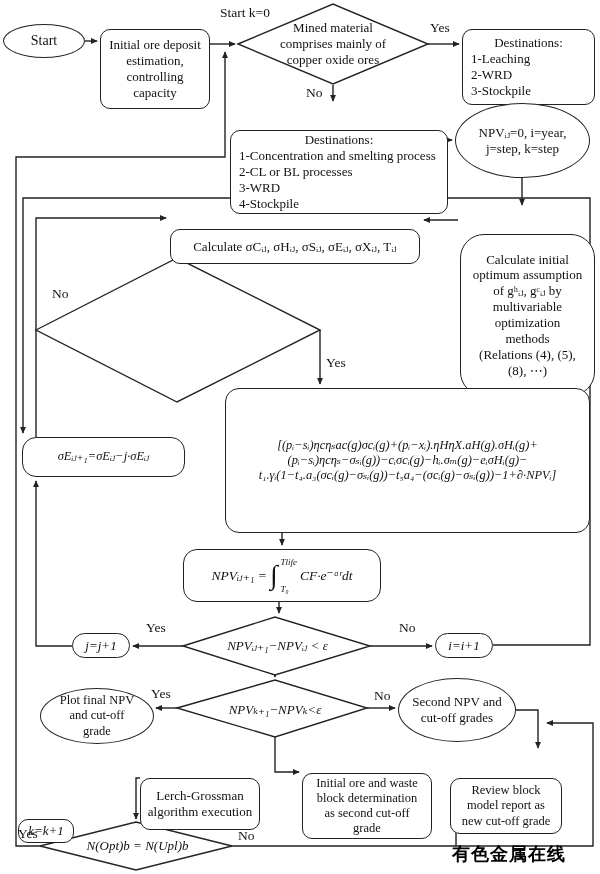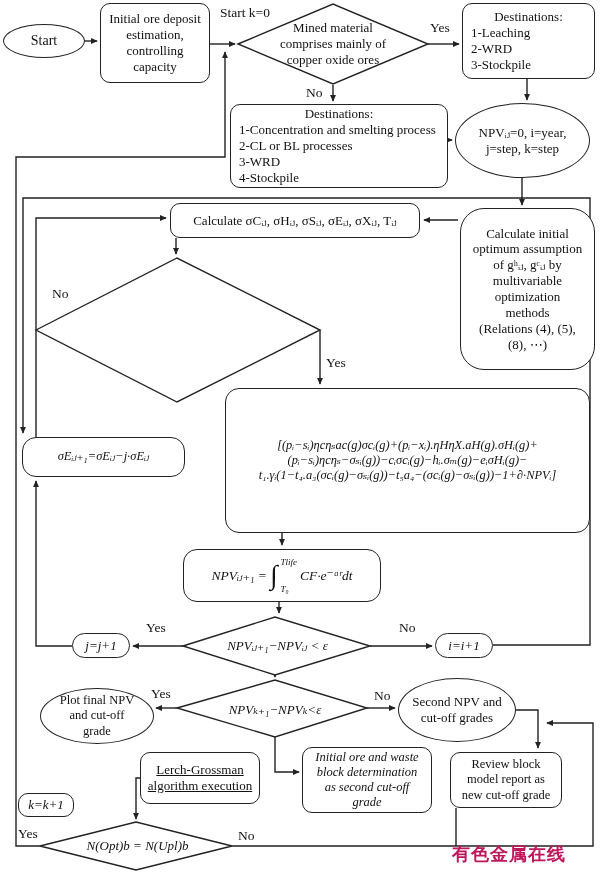--- a/index.html
+++ b/index.html
@@ -3,21 +3,21 @@
 <meta charset="utf-8">
 <style>
   html,body{margin:0;padding:0;background:#fff;}
   .stage{position:relative;width:600px;height:874px;background:#ffffff;overflow:hidden;
          font-family:"Liberation Serif","DejaVu Serif","DejaVu Sans",serif;color:#111;}
   svg.wires{position:absolute;left:0;top:0;width:600px;height:874px;}
   .node{position:absolute;box-sizing:border-box;border:1.5px solid #222;background:#fff;
         display:flex;flex-direction:column;align-items:center;justify-content:center;
         text-align:center;}
   .ellipse{border-radius:50%;}
-  .r10{border-radius:10px;} .r14{border-radius:14px;}
+  .r10{border-radius:10px;margin-top:26px;} .r14{border-radius:14px;}
   .node-text{white-space:pre-line;line-height:1.22;font-size:13px;}
   .overlay{position:absolute;display:flex;align-items:center;justify-content:center;
            text-align:center;pointer-events:none;}
   .lbl{position:absolute;font-size:13.5px;line-height:1;}
   .math{font-style:italic;}
   .dest .title{font-size:13px;align-self:center;}
   .dest .items{font-size:13px;white-space:pre-line;line-height:1.25;align-self:flex-start;
                text-align:left;padding-left:8px;}
   .introw{display:flex;align-items:center;justify-content:center;gap:3px;font-size:13.5px;}
   .int-sym{font-size:27px;font-weight:400;line-height:1;font-style:normal;}
@@ -169,26 +169,26 @@
     <div class="node-text" style="font-size:12.5px">Plot final NPV
 and cut-off
 grade</div>
   </div>
 
   <div class="node ellipse" style="left:398px;top:678px;width:118px;height:64px;">
     <div class="node-text" style="font-size:13px">Second NPV and
 cut-off grades</div>
   </div>
 
-  <div class="node r10" style="left:140px;top:752px;width:120px;height:52px;text-decoration:underline;">
+  <div class="node r10" style="left:140px;top:752px;width:120px;height:52px;">
     <div class="node-text">Lerch-Grossman
 algorithm execution</div>
   </div>
 
-  <div class="node r10" style="left:302px;top:747px;width:130px;height:66px;font-style:italic;">
+  <div class="node r10" style="left:302px;top:747px;width:130px;height:66px;">
     <div class="node-text" style="font-size:12.5px">Initial ore and waste
 block determination
 as second cut-off
 grade</div>
   </div>
 
   <div class="node r10" style="left:450px;top:752px;width:112px;height:56px;">
     <div class="node-text" style="font-size:12.5px">Review block
 model report as
 new cut-off grade</div>
@@ -206,15 +206,15 @@
   <div class="lbl" style="left:306px;top:86px;">No</div>
   <div class="lbl" style="left:52px;top:287px;">No</div>
   <div class="lbl" style="left:326px;top:356px;">Yes</div>
   <div class="lbl" style="left:146px;top:621px;">Yes</div>
   <div class="lbl" style="left:399px;top:621px;">No</div>
   <div class="lbl" style="left:151px;top:687px;">Yes</div>
   <div class="lbl" style="left:374px;top:689px;">No</div>
   <div class="lbl" style="left:18px;top:827px;">Yes</div>
   <div class="lbl" style="left:238px;top:829px;">No</div>
 
-  <div class="watermark" style="left:452px;top:842px;color:#be185d;">有色金属在线</div>
+  <div class="watermark" style="left:452px;top:842px;color:#000000;">有色金属在线</div>
 
 </div>
 
 </body></html>

